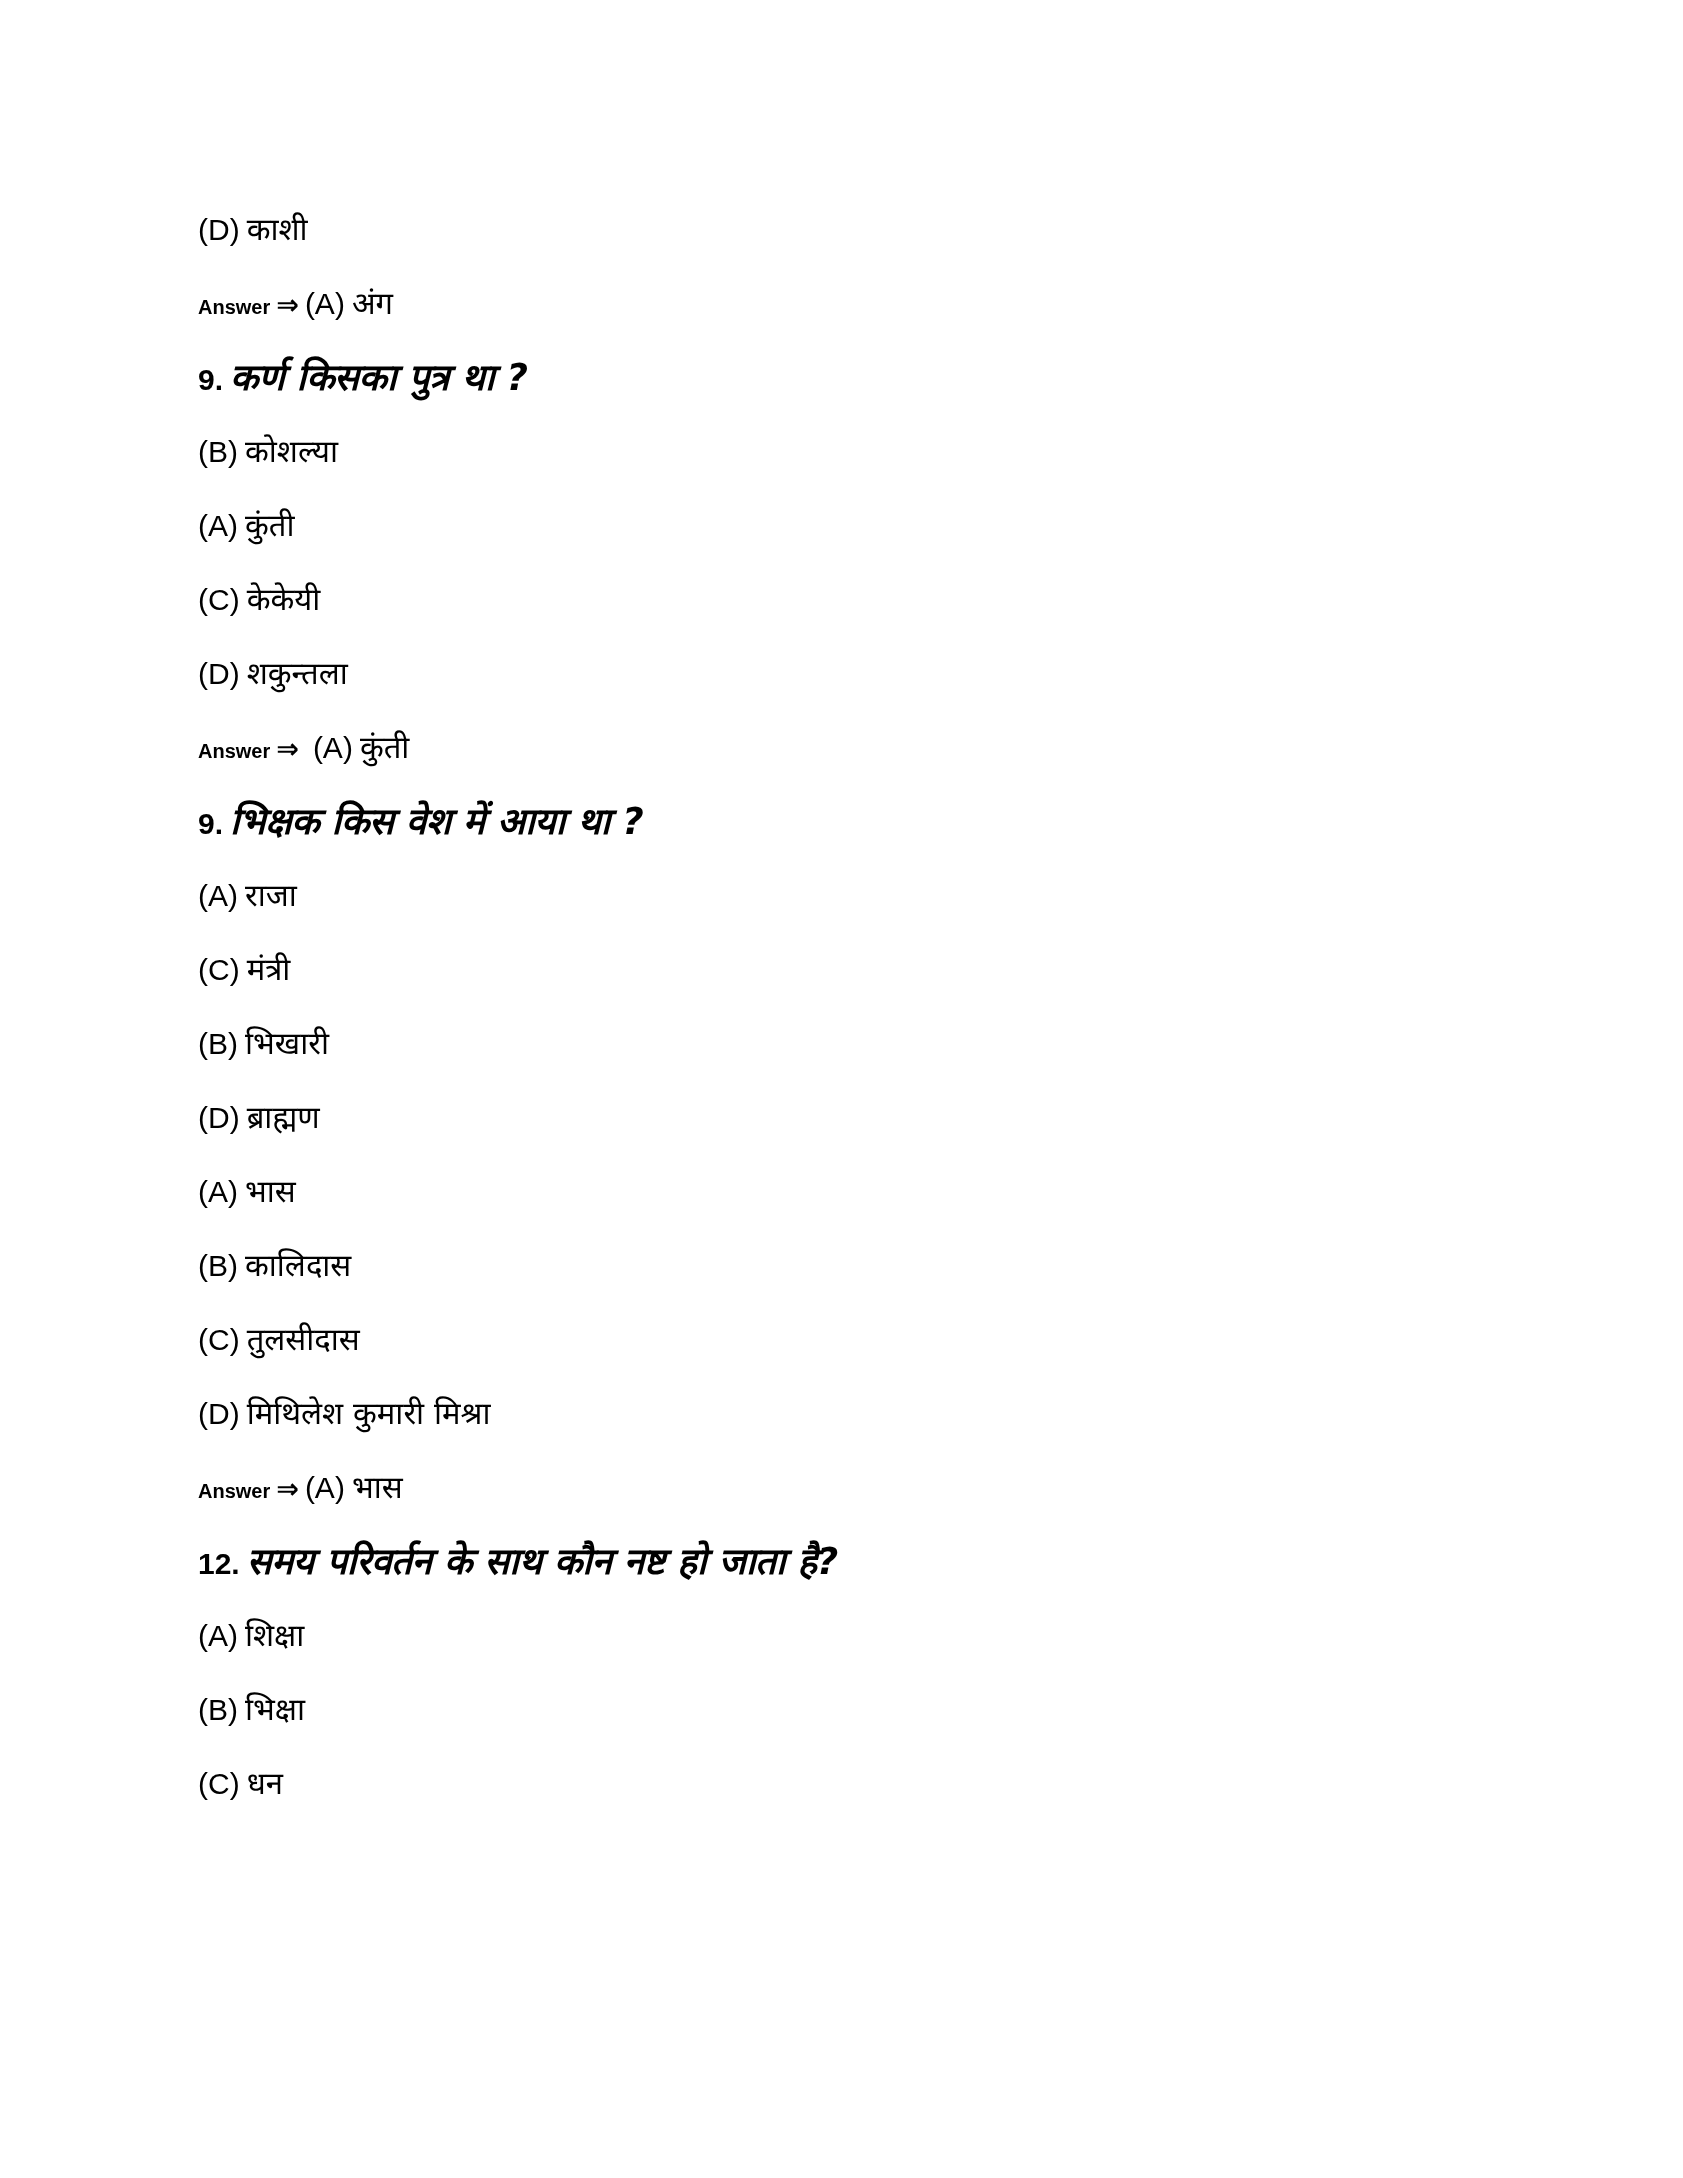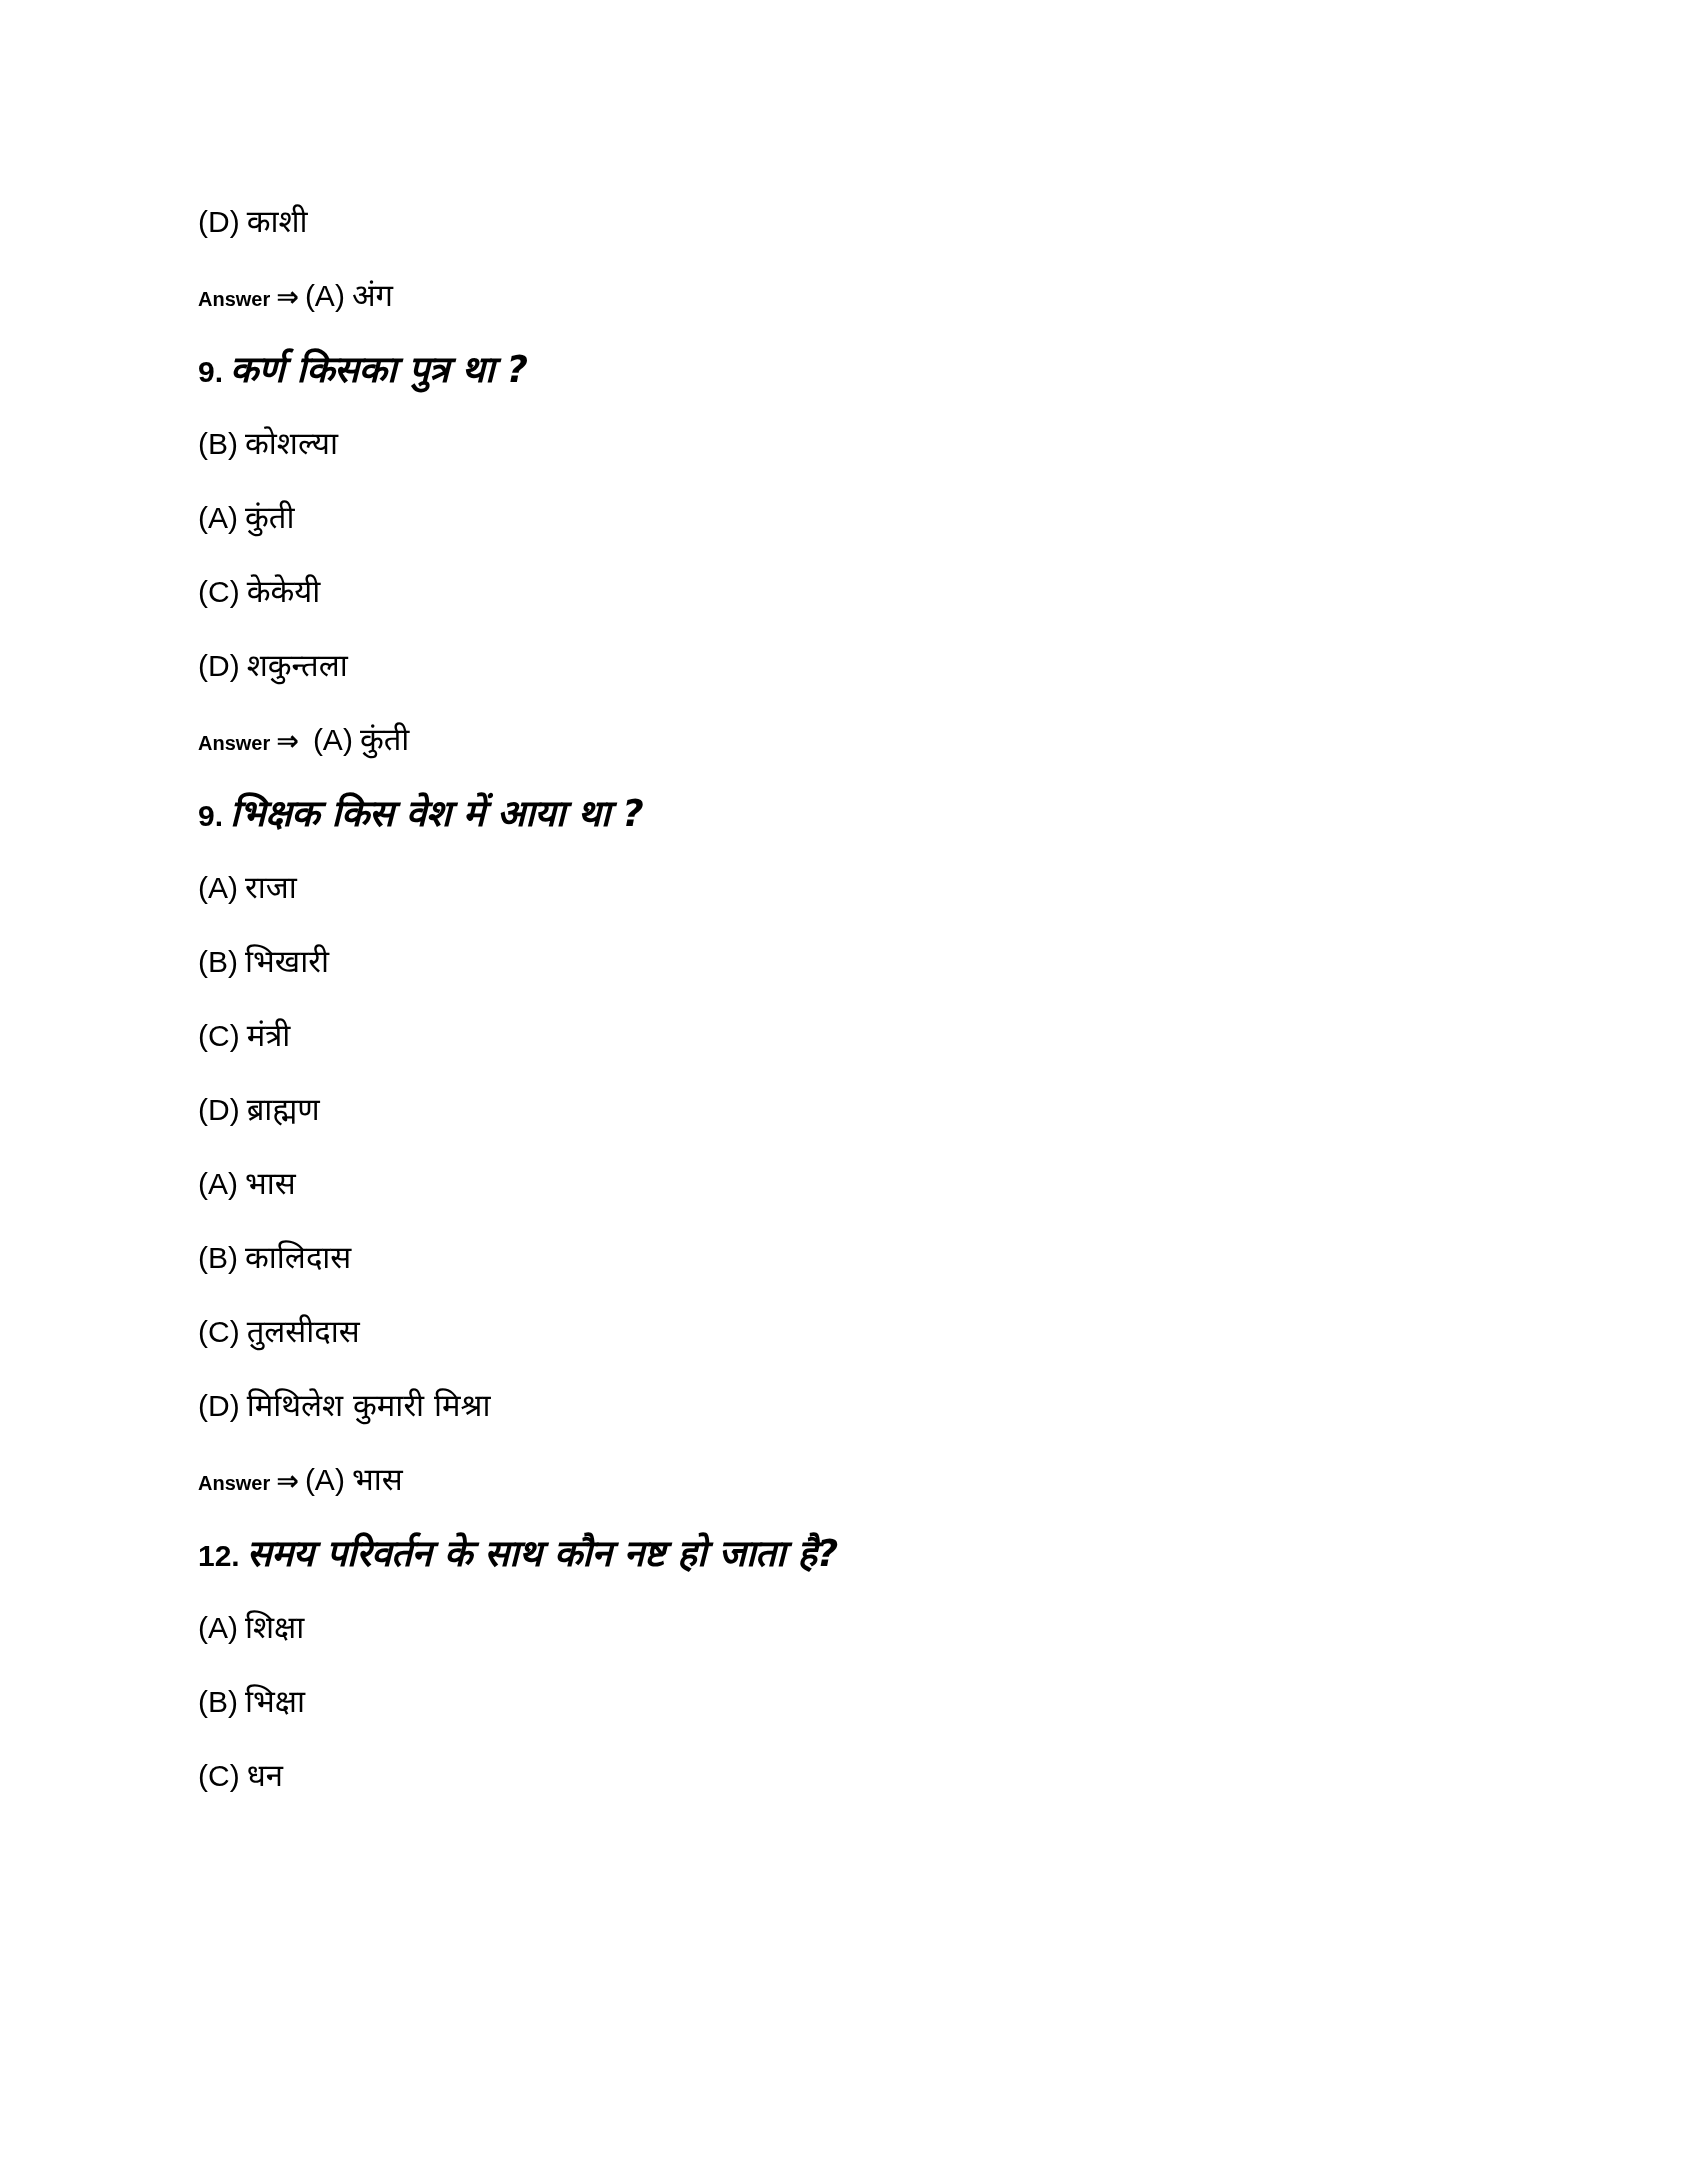--- a/index.html
+++ b/index.html
@@ -19,21 +19,21 @@
       position: absolute;
       left: 0;
       top: 0;
       width: 1683px;
       height: 2178px;
       background: #ffffff;
     }
     .content {
       position: absolute;
       left: 198px;
-      top: 194px;
+      top: 202px;
       width: 1287px;
     }
     .line {
       height: 74px;
       line-height: 55px;
       white-space: nowrap;
       font-size: 30px;
     }
     .option-label {
       font-family: "Liberation Sans", sans-serif;
@@ -112,24 +112,24 @@
     </div>
 
     <div class="line">
       <span class="q-num">9.</span><span class="space"></span><span class="question">भिक्षक किस वेश में आया था ?</span>
     </div>
 
     <div class="line">
       <span class="option-label">(A)</span><span class="space"></span><span class="option-text">राजा</span>
     </div>
     <div class="line">
-      <span class="option-label">(B)</span><span class="space"></span><span class="option-text">भिखारी</span>
+      <span class="option-label">(C)</span><span class="space"></span><span class="option-text">मंत्री</span>
     </div>
     <div class="line">
-      <span class="option-label">(C)</span><span class="space"></span><span class="option-text">मंत्री</span>
+      <span class="option-label">(B)</span><span class="space"></span><span class="option-text">भिखारी</span>
     </div>
     <div class="line">
       <span class="option-label">(D)</span><span class="space"></span><span class="option-text">ब्राह्मण</span>
     </div>
 
 
 
     <div class="line">
       <span class="option-label">(A)</span><span class="space"></span><span class="option-text">भास</span>
     </div>

